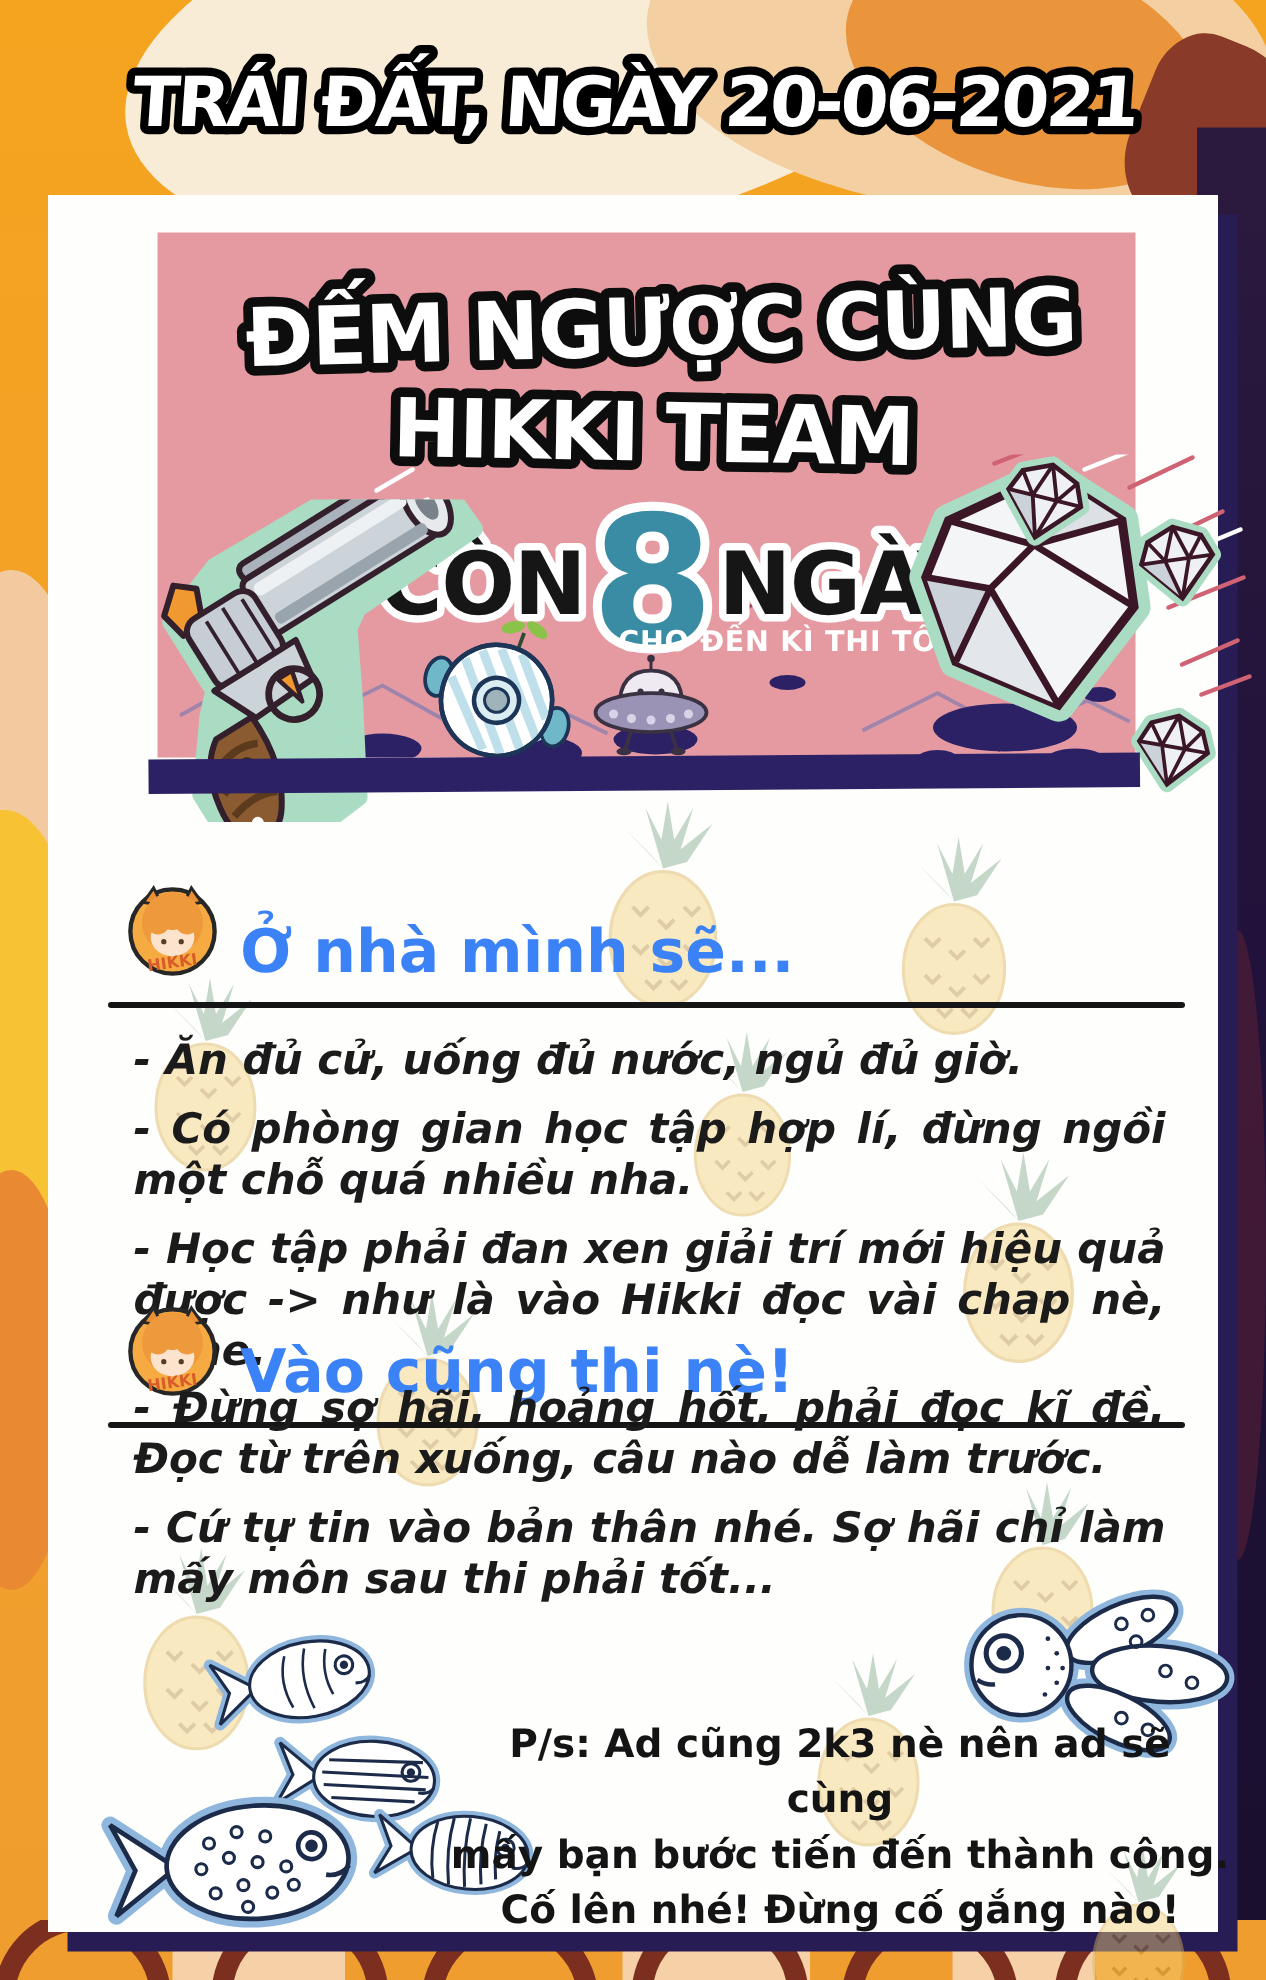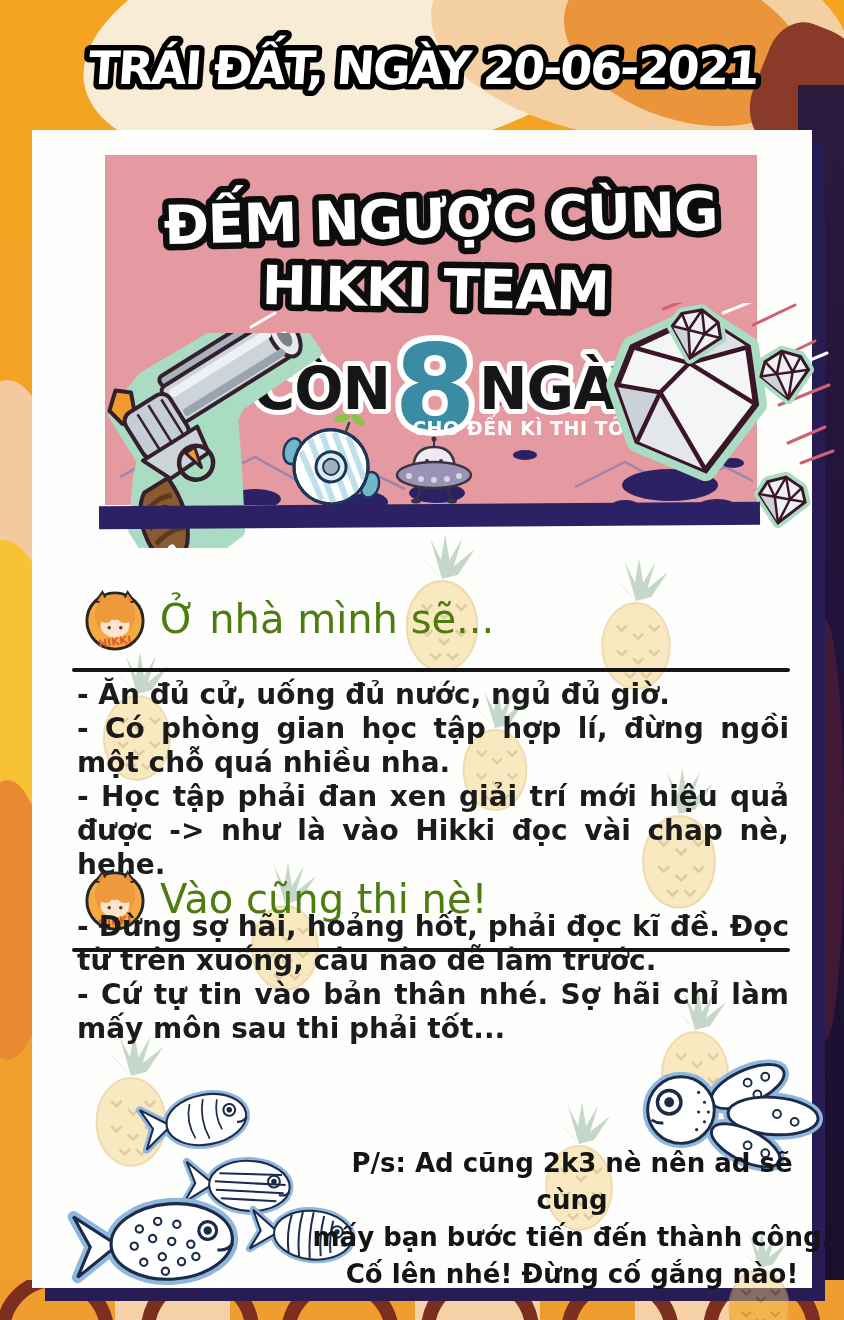--- a/index.html
+++ b/index.html
@@ -11,27 +11,27 @@
   .header-svg{position:absolute;left:0;top:16px;width:844px;height:96px;z-index:3;}
   svg text{font-family:"DejaVu Sans",sans-serif;}
   .pine{position:absolute;opacity:.45;z-index:0;}
   .banner-card{position:absolute;left:73px;top:25px;width:652px;height:372px;z-index:2;}
   .banner-pink{position:absolute;left:0;top:0;right:0;bottom:22px;background:#e59aa1;}
   .banner-bar{position:absolute;left:-6px;right:-3px;bottom:0;height:23px;background:#2d2166;transform:rotate(-.4deg);}
   .abs{position:absolute;}
   .note{position:absolute;left:298px;top:262px;width:345px;color:#ffffff;font-size:19px;font-weight:bold;
         letter-spacing:.5px;text-align:center;}
   .sec-avatar{position:absolute;width:62px;height:62px;z-index:3;}
-  .heading{position:absolute;font-size:40px;font-weight:normal;color:#4d7c0f;z-index:3;white-space:nowrap;}
+  .heading{position:absolute;font-size:40px;font-weight:bold;color:#3b82f6;z-index:3;white-space:nowrap;margin-top:16px;}
   .rule{position:absolute;left:40px;width:718px;height:4px;background:#151515;border-radius:2px;z-index:3;}
   .items{position:absolute;left:45px;width:712px;font-size:28px;font-weight:bold;color:#1b1b1b;
          line-height:34px;text-align:justify;z-index:3;}
-  .items .item{margin:0;}
+  .items .item{margin:12px;font-style:italic;}
   .ps{position:absolute;left:268px;top:1015px;width:520px;font-size:26px;font-weight:bold;color:#141414;
-      line-height:37px;text-align:center;z-index:4;margin-left:12px;}
+      line-height:37px;text-align:center;z-index:4;}
   .fish{position:absolute;z-index:2;}
 </style>
 </head>
 <body>
 
 <div class="page">
 
   <div>
     <div class="blob" style="left:80px;top:-90px;width:570px;height:250px;background:#f8ecd7;border-radius:50%;transform:rotate(-10deg);"></div>
     <div class="blob" style="left:430px;top:-70px;width:420px;height:210px;background:#f3cfa1;border-radius:50%;transform:rotate(7deg);"></div>

